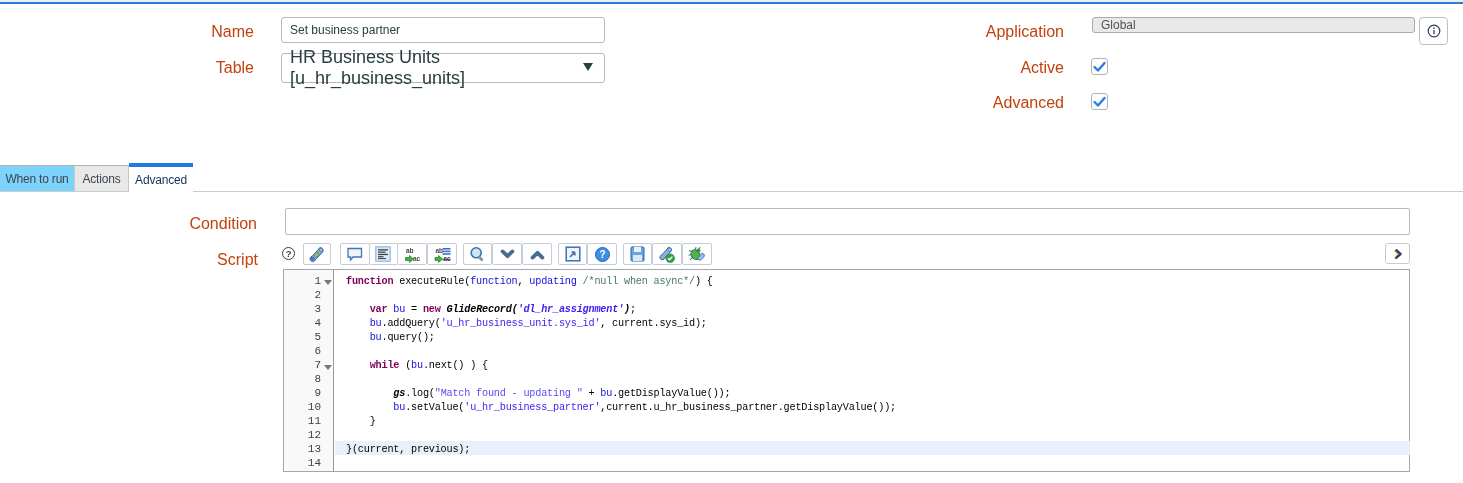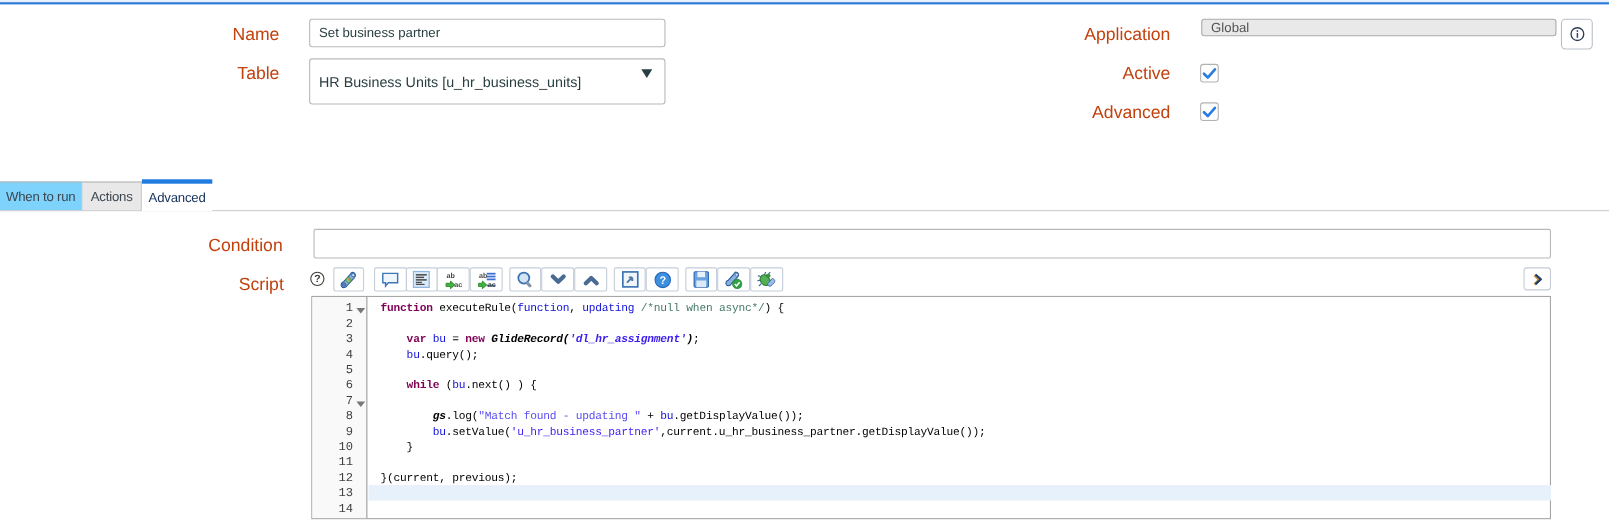--- a/index.html
+++ b/index.html
@@ -20,21 +20,21 @@
 </style>
 </head>
 <body>
 
 <div class="abs" style="left:0;top:0;width:1463px;height:2px;background:#e9f0fa;"></div>
 <div class="abs" style="left:0;top:2px;width:1463px;height:2px;background:#2f7bd9;"></div>
 
 <div class="lbl" style="left:100px;top:23px;width:154px;">Name</div>
 <div class="inp" style="left:281px;top:17px;width:324px;height:26px;">Set business partner</div>
 <div class="lbl" style="left:100px;top:59px;width:154px;">Table</div>
-<div class="inp" style="left:281px;top:53px;width:324px;height:42px;font-size:13px;">HR Business Units [u_hr_business_units]
+<div class="inp" style="left:281px;top:53px;width:324px;height:30px;font-size:18px;">HR Business Units [u_hr_business_units]
   <span style="position:absolute;right:11px;top:8.5px;width:0;height:0;border-left:5px solid transparent;border-right:5px solid transparent;border-top:8px solid #293e40;"></span>
 </div>
 
 <div class="lbl" style="left:910px;top:23px;width:154px;">Application</div>
 <div class="inp" style="left:1092px;top:17px;width:323px;height:16px;background:#e9e9e9;border-color:#ababab;color:#525252;">Global</div>
 <div class="abs" style="left:1419px;top:17px;width:29px;height:28px;border:1px solid #b9c0c9;border-radius:4px;background:#fff;display:flex;align-items:center;justify-content:center;">
   <svg width="14" height="14" viewBox="0 0 14 14">
       <circle cx="7" cy="7" r="5.8" fill="none" stroke="#2e3d54" stroke-width="1.2"></circle>
       <rect x="6.35" y="6" width="1.3" height="4.3" fill="#3e3080"></rect>
       <rect x="6.35" y="3.4" width="1.3" height="1.6" fill="#3e3080"></rect>
@@ -188,20 +188,21 @@
       <div class="num">14</div>
   </div>
 
   <div class="abs" style="left:40px;top:10px;width:0;height:0;border-left:4px solid transparent;border-right:4px solid transparent;border-top:5px solid #777;"></div>
   <div class="abs" style="left:40px;top:94.5px;width:0;height:0;border-left:4px solid transparent;border-right:4px solid transparent;border-top:5px solid #777;"></div>
 
   <div class="abs" style="left:62px;top:4.6px;color:#000;font-size:10.2px;letter-spacing:-0.2px;">
 <div class="cl"><span class="k">function</span> executeRule(<span class="v">function</span>, <span class="v">updating</span> <span class="c">/*null when async*/</span>) {</div>
 <div class="cl"> </div>
 <div class="cl">    <span class="k">var</span> <span class="v">bu</span> = <span class="k">new</span> <span class="g">GlideRecord(</span><span class="ts">'dl_hr_assignment'</span><span class="g">)</span>;</div>
+<div class="cl">    <span class="v">bu</span>.addQuery(<span class="s">'u_hr_business_unit.sys_id'</span>, current.sys_id);</div>
 <div class="cl">    <span class="v">bu</span>.query();</div>
 <div class="cl"> </div>
 <div class="cl">    <span class="k">while</span> (<span class="v">bu</span>.next() ) {</div>
 <div class="cl"> </div>
 <div class="cl">        <span class="g">gs</span>.log(<span class="s2">"Match found - updating "</span> + <span class="v">bu</span>.getDisplayValue());</div>
 <div class="cl">        <span class="v">bu</span>.setValue(<span class="s">'u_hr_business_partner'</span>,current.u_hr_business_partner.getDisplayValue());</div>
 <div class="cl">    }</div>
 <div class="cl"> </div>
 <div class="cl">}(current, previous);</div>
   </div>

